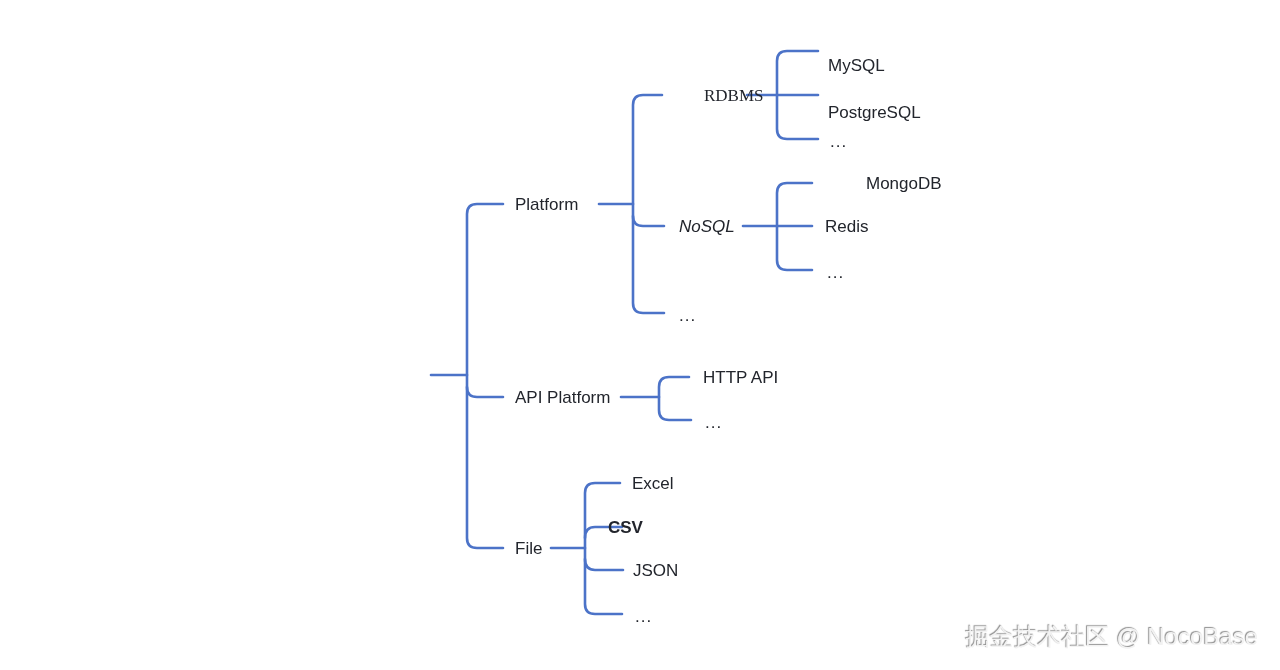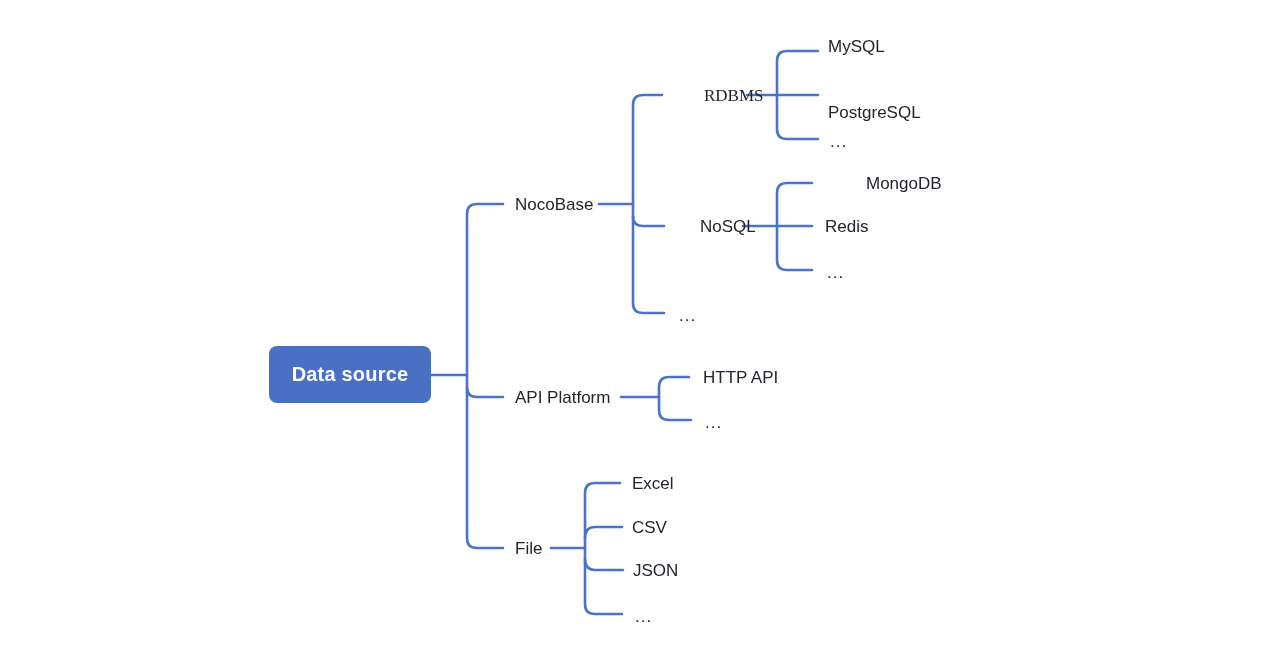--- a/index.html
+++ b/index.html
@@ -90,37 +90,37 @@
     <path d="M812 183 H787 Q777 183 777 193 V260 Q777 270 787 270 H812"></path>
     <path d="M777 226 H812"></path>
     <path d="M621 397 H659"></path>
     <path d="M689 377 H669 Q659 377 659 387 V410 Q659 420 669 420 H691"></path>
     <path d="M551 548 H585"></path>
     <path d="M620 483 H595 Q585 483 585 493 V604 Q585 614 595 614 H622"></path>
     <path d="M585 538 Q585 527 595 527 H622"></path>
     <path d="M585 559 Q585 570 595 570 H623"></path>
   </svg>
 
-  <div class="root-node">Data source</div>
 
-  <div class="label" style="left:515px; top:204px;">NocoBase</div>
+  <div class="label" style="left:515px; top:204px;">Platform</div>
   <div class="label" style="left:704px; top:95px;font-family:Liberation Serif, serif;">RDBMS</div>
-  <div class="label" style="left:828px; top:46px;">MySQL</div>
+  <div class="label" style="left:828px; top:65px;">MySQL</div>
   <div class="label" style="left:828px; top:95px;margin-top:17px;">PostgreSQL</div>
   <div class="label dots" style="left:830px; top:139px;">...</div>
-  <div class="label" style="left:700px; top:226px;">NoSQL</div>
+  <div class="label" style="left:679px; top:226px;font-style:italic;">NoSQL</div>
   <div class="label" style="left:825px; top:183px;margin-left:41px;">MongoDB</div>
   <div class="label" style="left:825px; top:226px;text-align:center;">Redis</div>
   <div class="label dots" style="left:827px; top:270px;">...</div>
   <div class="label dots" style="left:679px; top:313px;">...</div>
 
   <div class="label" style="left:515px; top:397px;text-align:right;">API Platform</div>
   <div class="label" style="left:703px; top:377px;">HTTP API</div>
   <div class="label dots" style="left:705px; top:420px;">...</div>
 
   <div class="label" style="left:515px; top:548px;">File</div>
   <div class="label" style="left:632px; top:483px;">Excel</div>
-  <div class="label" style="left:632px; top:527px;">CSV</div>
+  <div class="label" style="left:608px; top:527px;font-weight:bold;">CSV</div>
   <div class="label" style="left:633px; top:570px;">JSON</div>
   <div class="label dots" style="left:635px; top:614px;">...</div>
 
+  <div class="watermark">掘金技术社区 @ NocoBase</div>
 
 </div>
 
 </body></html>

